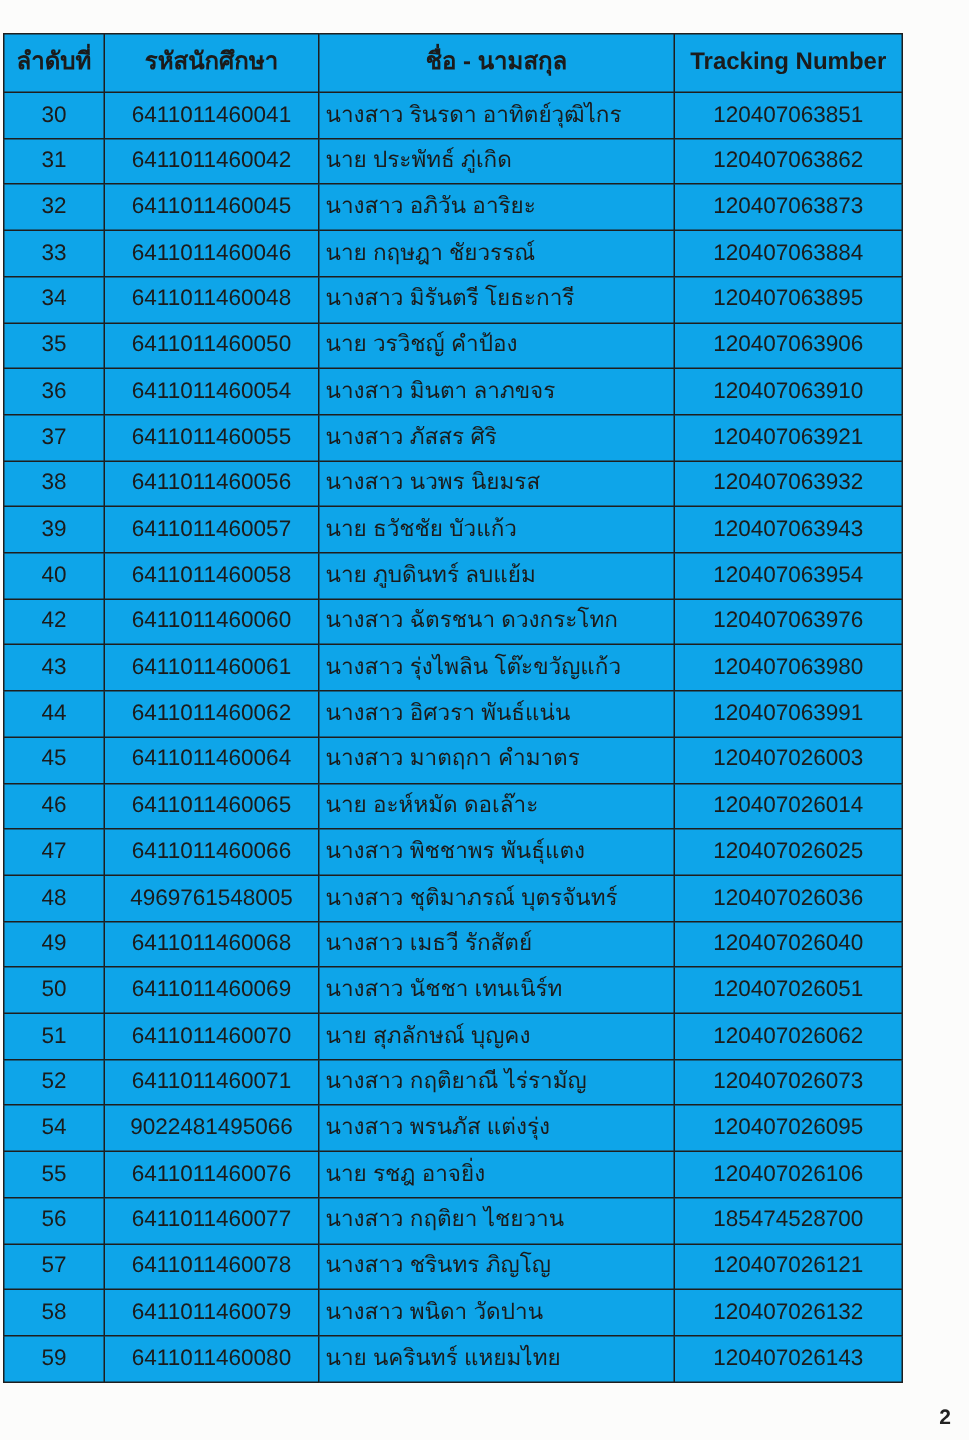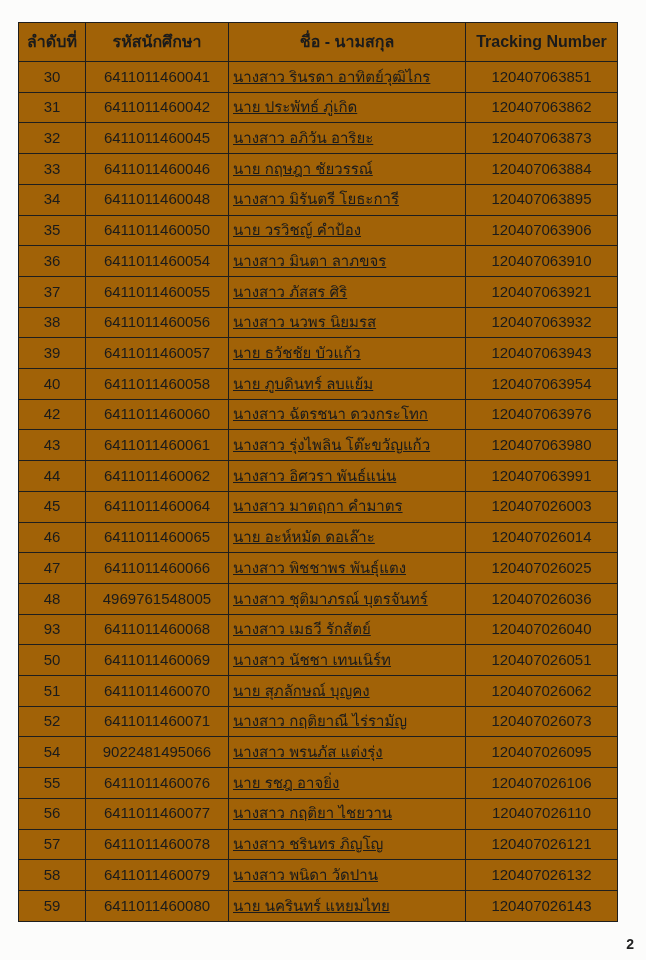--- a/index.html
+++ b/index.html
@@ -15,27 +15,27 @@
     position: relative;
     overflow: hidden;
   }
   .page {
     position: absolute;
     inset: 0;
     background: #fcfcfb;
   }
   table.roster {
     position: absolute;
-    left: 18px;
+    left: 2px;
     top: 22px;
     width: 599px;
     height: 900px;
     border-collapse: collapse;
     table-layout: fixed;
-    background: #a16207;
+    background: #0ea5e9;
   }
   table.roster th,
   table.roster td {
     border: 1.5px solid #1e1e1e;
     padding: 0 4px;
     font-size: 15px;
     line-height: 1.1;
     color: #1b1b1b;
     overflow: hidden;
     white-space: nowrap;
@@ -51,21 +51,21 @@
     height: 27px;
     vertical-align: middle;
   }
   .col-order   { width: 67px; }
   .col-id      { width: 143px; }
   .col-name    { width: 237px; }
   .col-track   { width: 152px; }
   td.c-order,
   td.c-id,
   td.c-track { text-align: center; }
-  td.c-name  { text-align: left; padding-left: 5px; text-decoration: underline; }
+  td.c-name  { text-align: left; padding-left: 5px; }
   .page-number {
     position: absolute;
     right: 12px;
     bottom: 8px;
     font-size: 14px;
     font-weight: bold;
     color: #222;
   }
 </style>
 </head>
@@ -191,21 +191,21 @@
           <td class="c-name">นางสาว พิชชาพร พันธุ์แตง</td>
           <td class="c-track">120407026025</td>
         </tr>
         <tr>
           <td class="c-order">48</td>
           <td class="c-id">4969761548005</td>
           <td class="c-name">นางสาว ชุติมาภรณ์ บุตรจันทร์</td>
           <td class="c-track">120407026036</td>
         </tr>
         <tr>
-          <td class="c-order">93</td>
+          <td class="c-order">49</td>
           <td class="c-id">6411011460068</td>
           <td class="c-name">นางสาว เมธวี รักสัตย์</td>
           <td class="c-track">120407026040</td>
         </tr>
         <tr>
           <td class="c-order">50</td>
           <td class="c-id">6411011460069</td>
           <td class="c-name">นางสาว นัชชา เทนเนิร์ท</td>
           <td class="c-track">120407026051</td>
         </tr>
@@ -230,21 +230,21 @@
         <tr>
           <td class="c-order">55</td>
           <td class="c-id">6411011460076</td>
           <td class="c-name">นาย รชฎ อาจยิ่ง</td>
           <td class="c-track">120407026106</td>
         </tr>
         <tr>
           <td class="c-order">56</td>
           <td class="c-id">6411011460077</td>
           <td class="c-name">นางสาว กฤติยา ไชยวาน</td>
-          <td class="c-track">120407026110</td>
+          <td class="c-track">185474528700</td>
         </tr>
         <tr>
           <td class="c-order">57</td>
           <td class="c-id">6411011460078</td>
           <td class="c-name">นางสาว ชรินทร ภิญโญ</td>
           <td class="c-track">120407026121</td>
         </tr>
         <tr>
           <td class="c-order">58</td>
           <td class="c-id">6411011460079</td>

